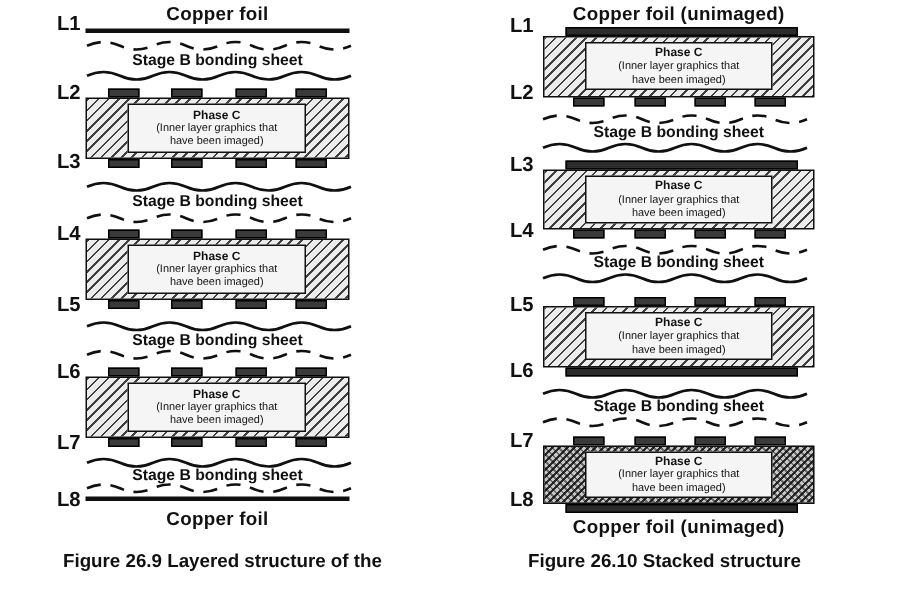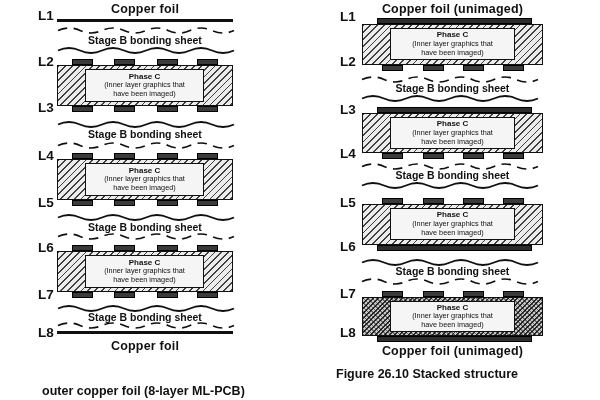--- a/index.html
+++ b/index.html
@@ -135,21 +135,21 @@
     </svg>
   <div class="bondtext" style="left:57px;top:312px;width:176px">Stage B bonding sheet</div>
   <svg class="wave" style="left:57px;top:320px" width="178" height="11">
       <use href="#wavePath" class="wd"></use>
     </svg>
 
   <div class="llabel" style="left:38px;top:326px">L8</div>
   <div class="foil-line" style="left:57px;top:331px;width:176px"></div>
   <div class="ltitle" style="left:57px;top:339px;width:176px">Copper foil</div>
 
-  <div class="caption" style="left:42px;top:383px">outer copper foil (8-layer ML-PCB)</div>
+  <div class="caption" style="left:42px;top:366px">Figure 26.9 Layered structure of the</div>
 </div>
 
 <div class="abs" style="left:300px;top:0;width:300px;height:400px">
 
   <div class="ltitle" style="left:62px;top:2px;width:181px">Copper foil (unimaged)</div>
 
   <div class="llabel" style="left:40px;top:10px">L1</div>
   <div class="llabel" style="left:40px;top:55px">L2</div>
   <div class="bar" style="left:77px;top:18px;width:155px"></div>
   <div class="hatch" style="left:62px;top:24px;width:181px;height:41px">
@@ -228,14 +228,14 @@
     <div class="phase" style="left:27px;top:3px;width:125px;height:31px">
       <div class="t">Phase C</div>
       <div class="s">(Inner layer graphics that</div>
       <div class="s">have been imaged)</div>
     </div>
   </div>
   <div class="bar" style="left:77px;top:336px;width:155px"></div>
 
   <div class="ltitle" style="left:62px;top:344px;width:181px">Copper foil (unimaged)</div>
 
-  <div class="caption" style="left:36px;top:366px">Figure 26.10 Stacked structure</div>
+  <div class="caption" style="left:52px;top:366px">Figure 26.10 Stacked structure</div>
 </div>
 
 </body></html>

